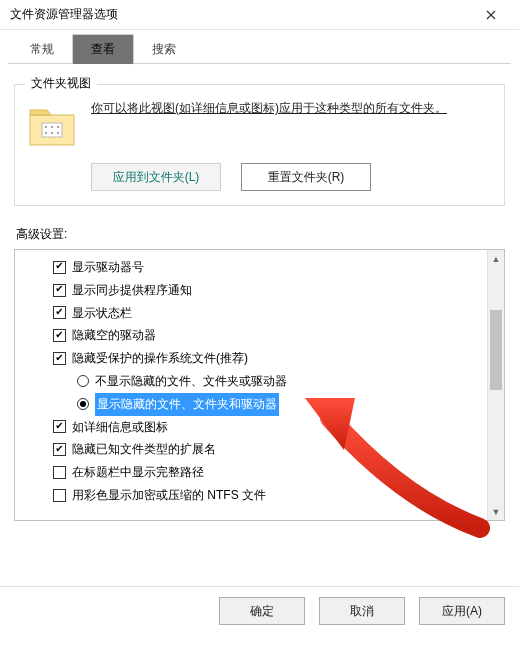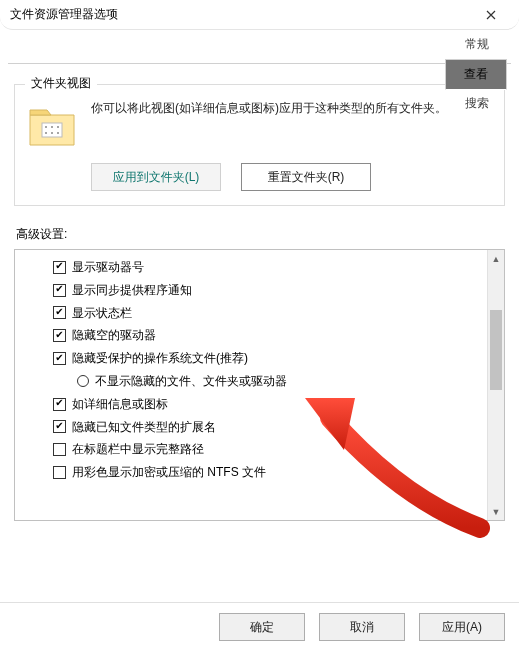--- a/index.html
+++ b/index.html
@@ -11,34 +11,32 @@
     background: #fff;
     color: #000;
     overflow: hidden;
     position: relative;
   }
   
   .titlebar {
     display: flex; align-items: center; justify-content: space-between;
     height: 30px; padding: 0 8px 0 10px;
     border-bottom: 1px solid #e5e5e5;
-    border-radius: 13px;
   }
   .titlebar .title { font-size: 12px; }
   .titlebar .close {
     width: 40px; height: 28px;
     display: flex; align-items: center; justify-content: center;
     color: #333;
   }
   
   .tabs {
     display: flex; align-items: flex-end;
     height: 34px; padding: 0 12px; gap: 0;
     position: relative;
-    flex-direction: column;
   }
   .tabs::after {
     content: ""; position: absolute; left: 8px; right: 8px; bottom: 0;
     height: 1px; background: #d0d0d0;
   }
   .tab {
     padding: 6px 18px 6px 18px;
     color: #444;
     position: relative; z-index: 1;
   }
@@ -63,21 +61,21 @@
     background: #fff; padding: 0 6px; font-size: 12px;
   }
   .folderview-row {
     display: flex; align-items: flex-start; gap: 14px;
   }
   .folder-icon {
     width: 50px; height: 46px; flex-shrink: 0;
     margin-top: 4px;
   }
   .folder-icon svg { width: 100%; height: 100%; }
-  .folderview-text { flex: 1; line-height: 1.6; color: #222; }
+  .folderview-text { flex: 1; line-height: 1.6; color: #222; text-decoration: underline; }
   .folderview-btns {
     display: flex; gap: 20px; margin-top: 14px; margin-left: 64px;
   }
   .btn {
     min-width: 130px; height: 28px;
     border: 1px solid #adadad; background: #f0f0f0;
     display: inline-flex; align-items: center; justify-content: center;
     font-size: 12px; color: #222;
     padding: 0 12px;
   }
@@ -118,21 +116,21 @@
   }
   
   .bigarrow {
     position: absolute; pointer-events: none;
     left: 300px; top: 378px; width: 200px; height: 160px;
   }
   
   .restore-row { display: flex; justify-content: flex-end; margin: 14px 4px 0 0; }
   
   .bottom {
-    position: absolute; left: 0; right: 0; bottom: 0;
+    position: absolute; left: 0; right: 0; bottom: 16px;
     border-top: 1px solid #e0e0e0;
     padding: 10px 14px;
     display: flex; justify-content: flex-end; gap: 14px;
     background: #fff;
   }
   .btn.small { min-width: 86px; }
 </style>
 </head>
 <body>
 
@@ -202,20 +200,24 @@
         </div>
         <div class="row lvl1">
           <span class="tri"> </span>
           <span class="cb checked"></span>
           <span>隐藏受保护的操作系统文件(推荐)</span>
         </div>
         <div class="row lvl2">
           <span class="radio"></span>
           <span>不显示隐藏的文件、文件夹或驱动器</span>
         </div>
+        <div class="row lvl2">
+          <span class="radio checked"></span>
+          <span class="selected">显示隐藏的文件、文件夹和驱动器</span>
+        </div>
         <div class="row lvl1">
           <span class="tri"> </span>
           <span class="cb checked"></span>
           <span>如详细信息或图标</span>
         </div>
         <div class="row lvl1">
           <span class="tri"> </span>
           <span class="cb checked"></span>
           <span>隐藏已知文件类型的扩展名</span>
         </div>

